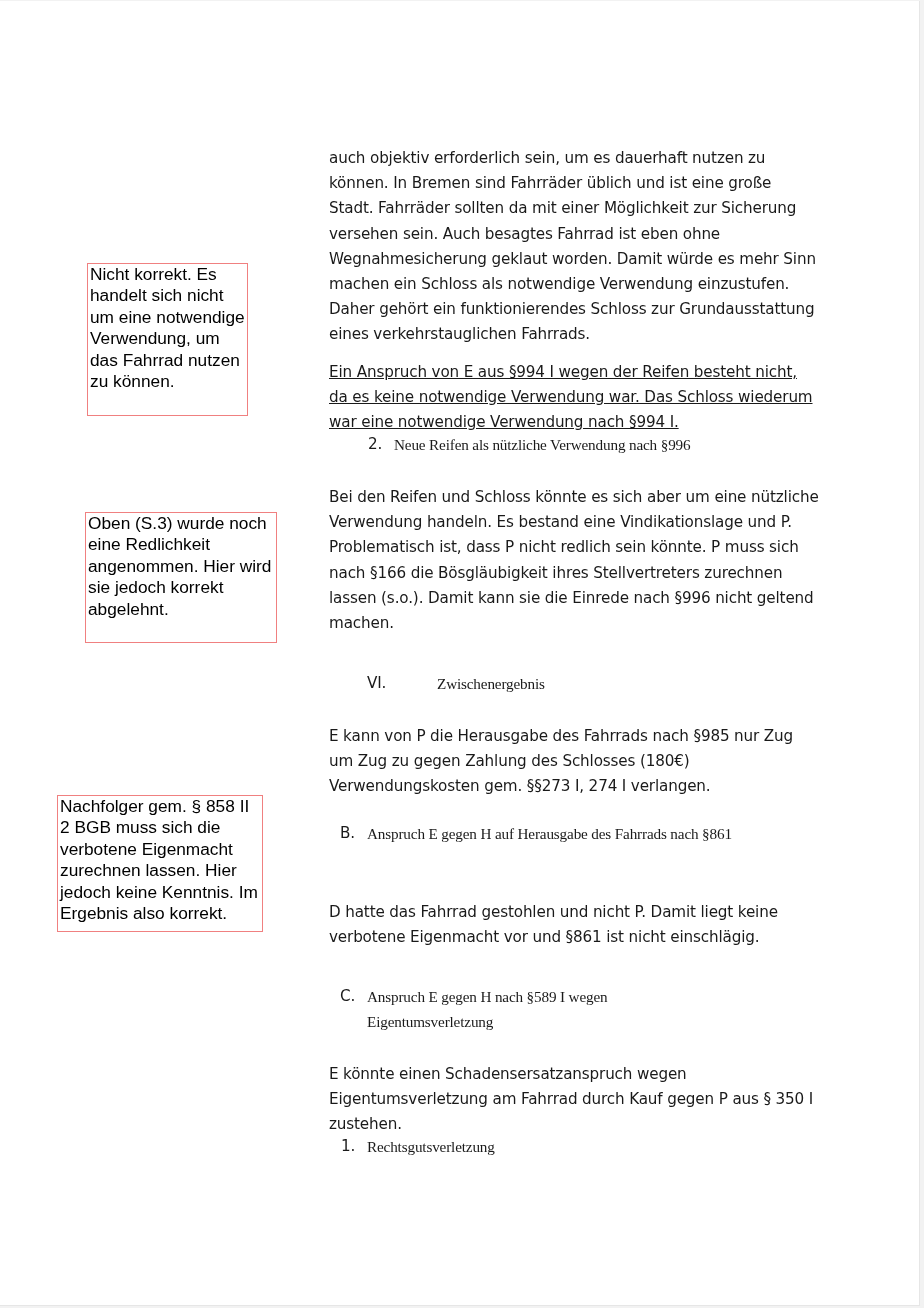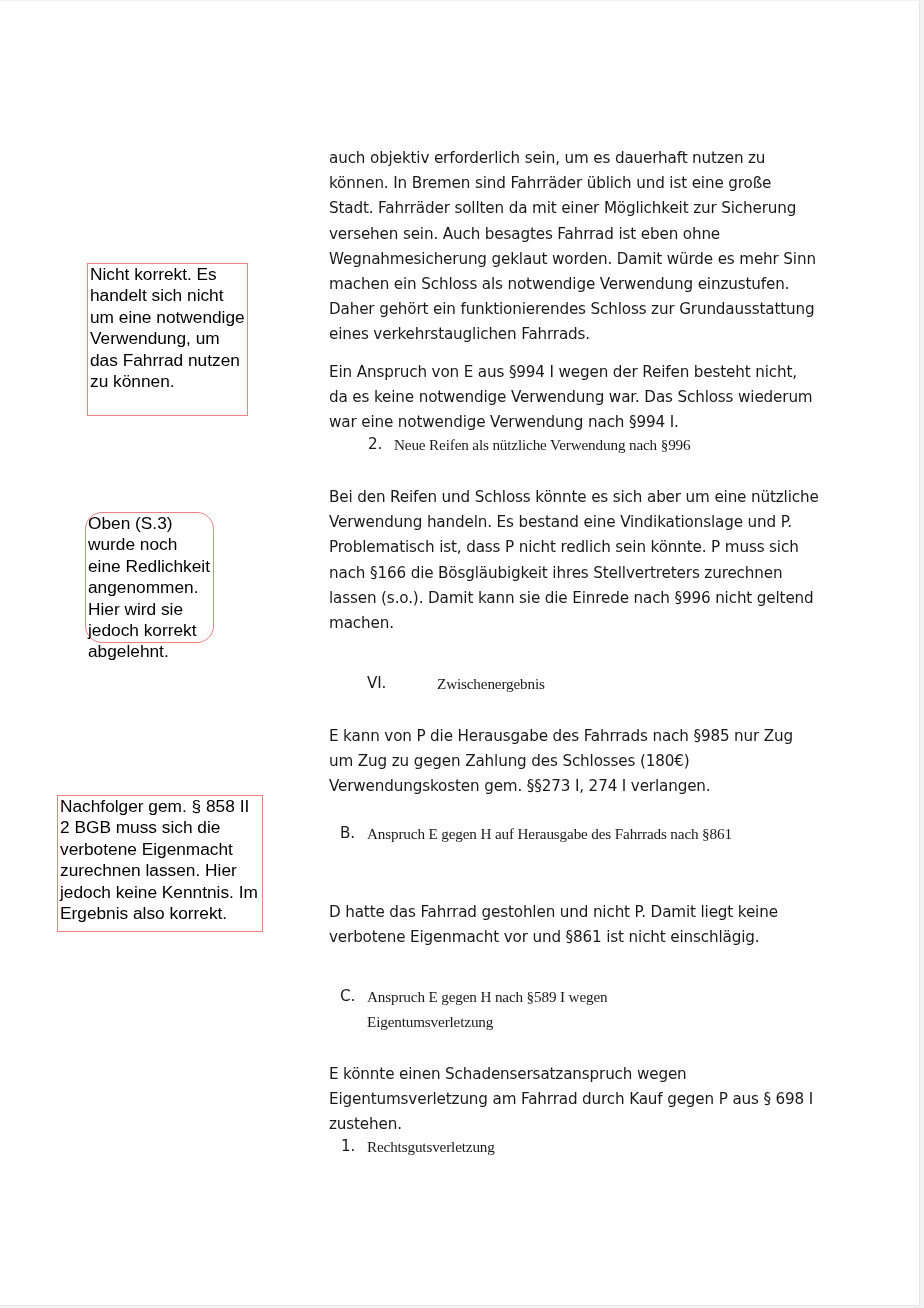--- a/index.html
+++ b/index.html
@@ -28,29 +28,29 @@
   }
 </style>
 </head>
 <body>
 
 <div class="page">
 
   <div class="comment" style="left:87px; top:262px; width:161px; height:153px;">
     <span>Nicht korrekt. Es handelt sich nicht um eine notwendige Verwendung, um das Fahrrad nutzen zu können.</span>
   </div>
-  <div class="comment" style="left:85px; top:511px; width:129px; height:131px;border-radius:17px;">
+  <div class="comment" style="left:85px; top:511px; width:192px; height:131px;">
     <span>Oben (S.3) wurde noch eine Redlichkeit angenommen. Hier wird sie jedoch korrekt abgelehnt.</span>
   </div>
   <div class="comment" style="left:57px; top:794px; width:206px; height:137px;">
     <span>Nachfolger gem. § 858 II 2 BGB muss sich die verbotene Eigenmacht zurechnen lassen. Hier jedoch keine Kenntnis. Im Ergebnis also korrekt.</span>
   </div>
 
   <p class="body-text" style="top:129px;">auch objektiv erforderlich sein, um es dauerhaft nutzen zu können. In Bremen sind Fahrräder üblich und ist eine große Stadt. Fahrräder sollten da mit einer Möglichkeit zur Sicherung versehen sein. Auch besagtes Fahrrad ist eben ohne Wegnahmesicherung geklaut worden. Damit würde es mehr Sinn machen ein Schloss als notwendige Verwendung einzustufen. Daher gehört ein funktionierendes Schloss zur Grundausstattung eines verkehrstauglichen Fahrrads.</p>
-  <p class="body-text" style="top:343px;">Ein Anspruch von E aus §994 I wegen der Reifen besteht nicht, da es keine notwendige Verwendung war. Das Schloss wiederum war eine notwendige Verwendung nach §994 I.</p>
+  <p class="body-text" style="top:343px;text-decoration:underline;">Ein Anspruch von E aus §994 I wegen der Reifen besteht nicht, da es keine notwendige Verwendung war. Das Schloss wiederum war eine notwendige Verwendung nach §994 I.</p>
 
   <div class="heading" style="left:368px; top:431px; width:440px; height:26px;">
     <span class="num">2.</span>
     <span class="txt" style="left:26px;">Neue Reifen als nützliche Verwendung nach §996</span>
   </div>
 
   <p class="body-text" style="top:468px;">Bei den Reifen und Schloss könnte es sich aber um eine nützliche Verwendung handeln. Es bestand eine Vindikationslage und P. Problematisch ist, dass P nicht redlich sein könnte. P muss sich nach §166 die Bösgläubigkeit ihres Stellvertreters zurechnen lassen (s.o.). Damit kann sie die Einrede nach §996 nicht geltend machen.</p>
 
   <div class="heading" style="left:367px; top:670px; width:440px; height:26px;">
     <span class="num">VI.</span>
@@ -64,20 +64,20 @@
     <span class="txt" style="left:27px; width:432px;">Anspruch E gegen H auf Herausgabe des Fahrrads nach §861</span>
   </div>
 
   <p class="body-text" style="top:883px;">D hatte das Fahrrad gestohlen und nicht P. Damit liegt keine verbotene Eigenmacht vor und §861 ist nicht einschlägig.</p>
 
   <div class="heading" style="left:340px; top:983px; width:460px; height:52px;">
     <span class="num">C.</span>
     <span class="txt" style="left:27px; width:320px;">Anspruch E gegen H nach §589 I wegen Eigentumsverletzung</span>
   </div>
 
-  <p class="body-text" style="top:1045px;">E könnte einen Schadensersatzanspruch wegen Eigentumsverletzung am Fahrrad durch Kauf gegen P aus § 698 I zustehen.</p>
+  <p class="body-text" style="top:1045px;">E könnte einen Schadensersatzanspruch wegen Eigentumsverletzung am Fahrrad durch Kauf gegen P aus § 350 I zustehen.</p>
 
   <div class="heading" style="left:341px; top:1133px; width:440px; height:26px;">
     <span class="num">1.</span>
     <span class="txt" style="left:26px;">Rechtsgutsverletzung</span>
   </div>
 
 </div>
 
 </body></html>

